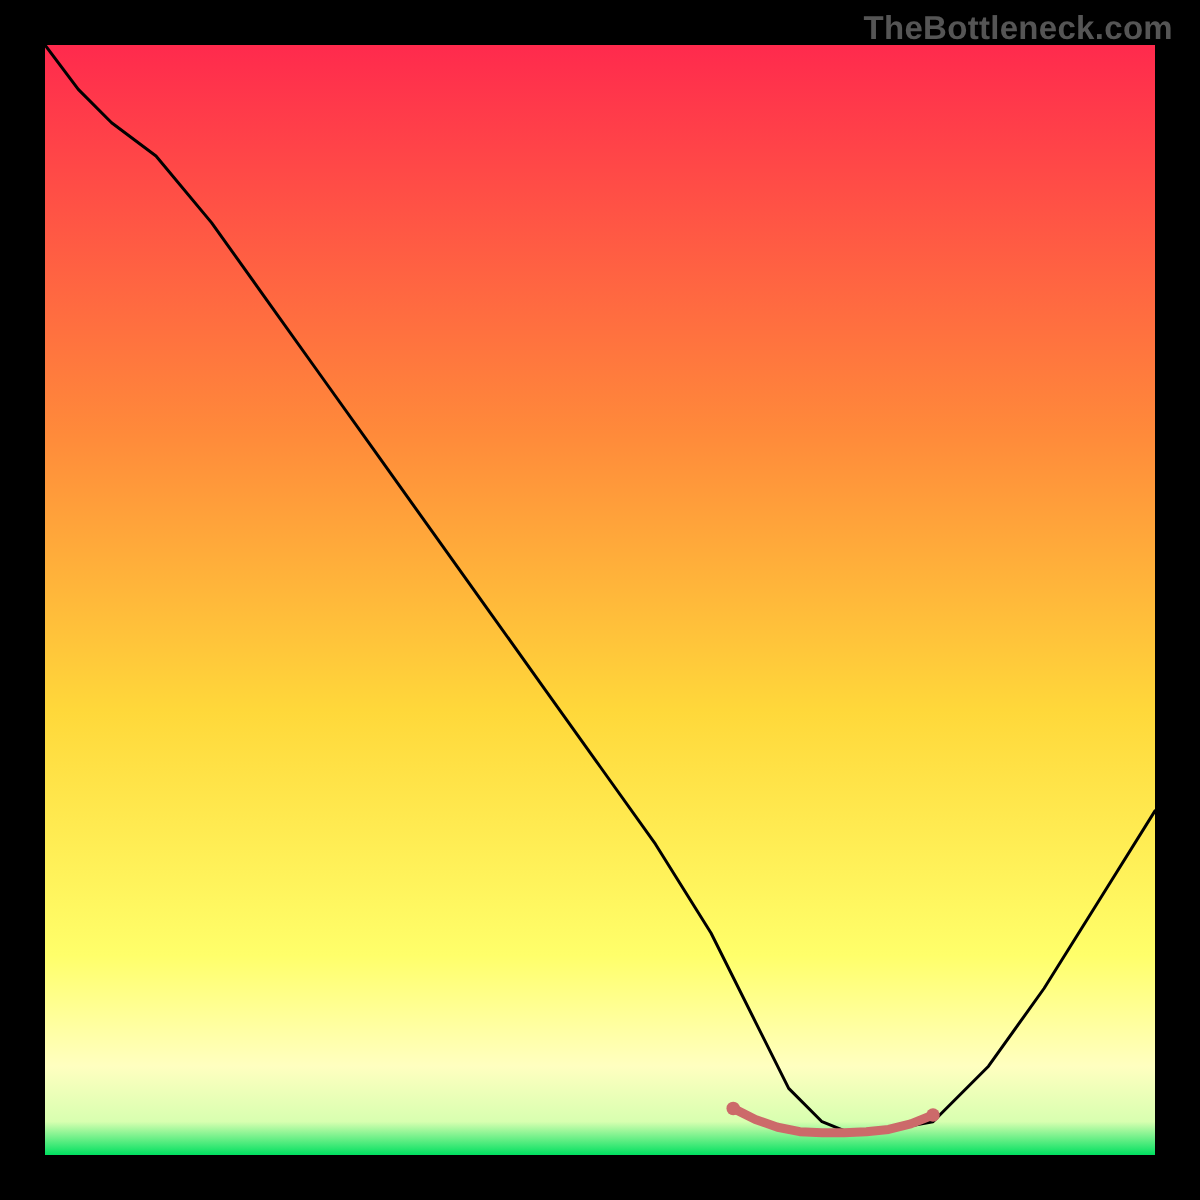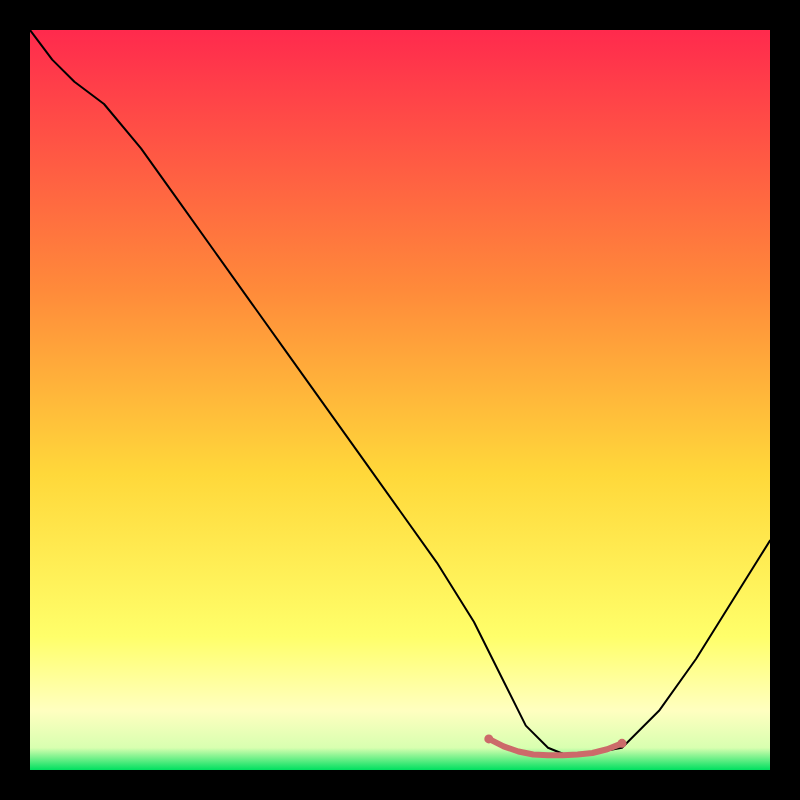--- a/index.html
+++ b/index.html
@@ -34,20 +34,21 @@
     font-size: 22px;
     font-weight: bold;
     letter-spacing: 0.2px;
   }
   svg { display: block; }
 </style>
 </head>
 <body>
 
 <div class="frame">
+  <div class="watermark">TheBottleneck.com</div>
   <div class="plot">
     <svg id="chart-svg" width="740" height="740" viewBox="0 0 740 740">
       <defs>
         <linearGradient id="bg-grad" x1="0" y1="0" x2="0" y2="1">
             <stop offset="0%" stop-color="#ff2a4d"></stop>
             <stop offset="35%" stop-color="#ff8a3a"></stop>
             <stop offset="60%" stop-color="#ffd83a"></stop>
             <stop offset="82%" stop-color="#ffff6a"></stop>
             <stop offset="92%" stop-color="#ffffc0"></stop>
             <stop offset="97%" stop-color="#d8ffb0"></stop>

